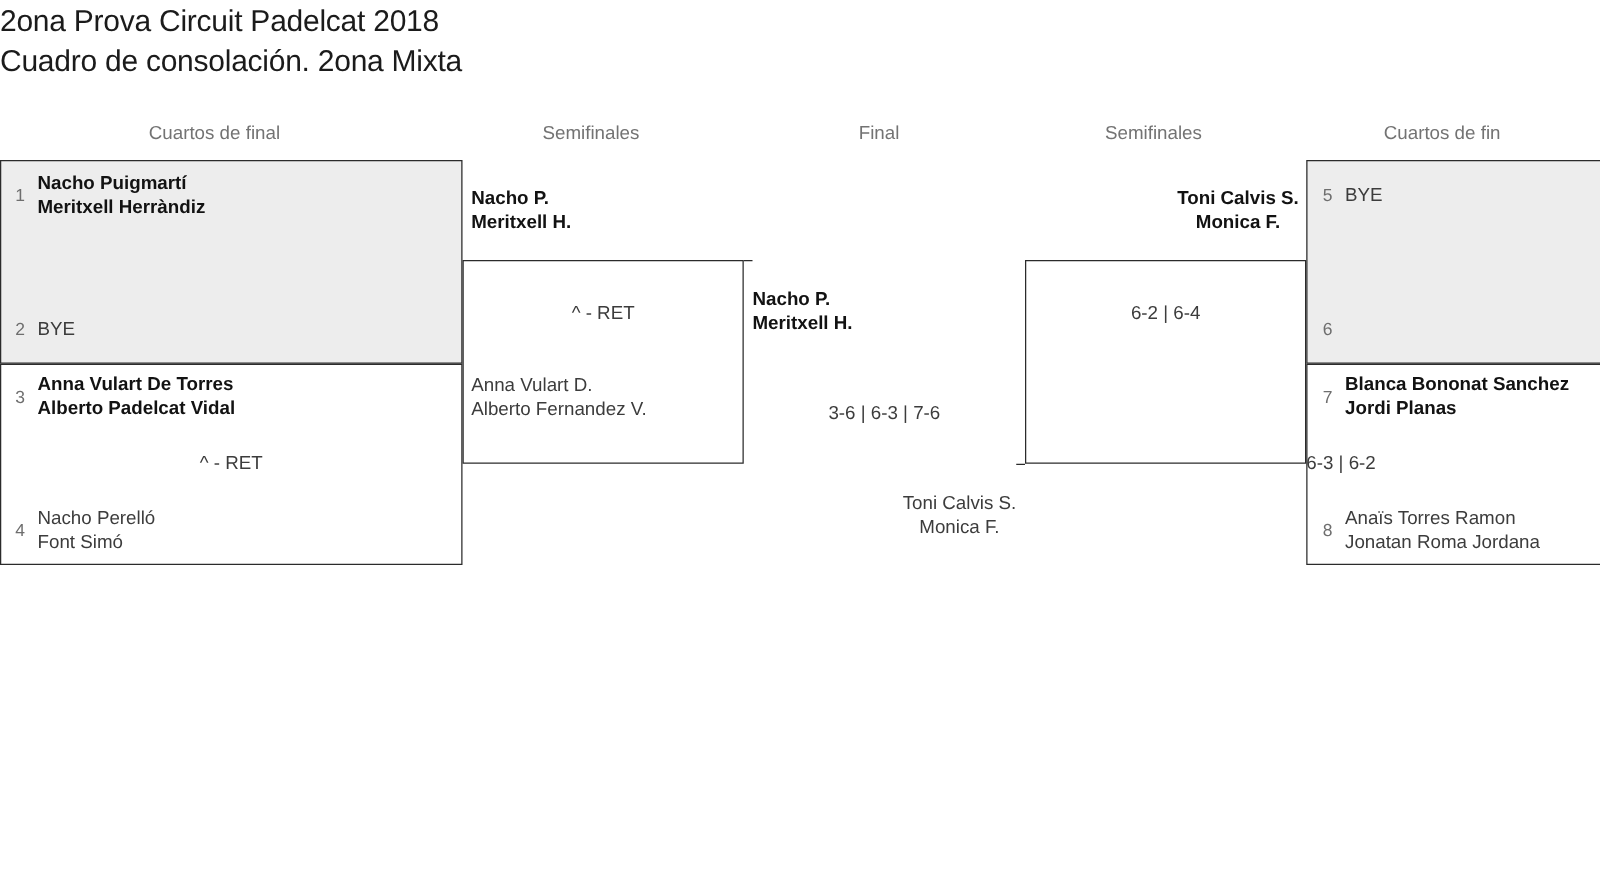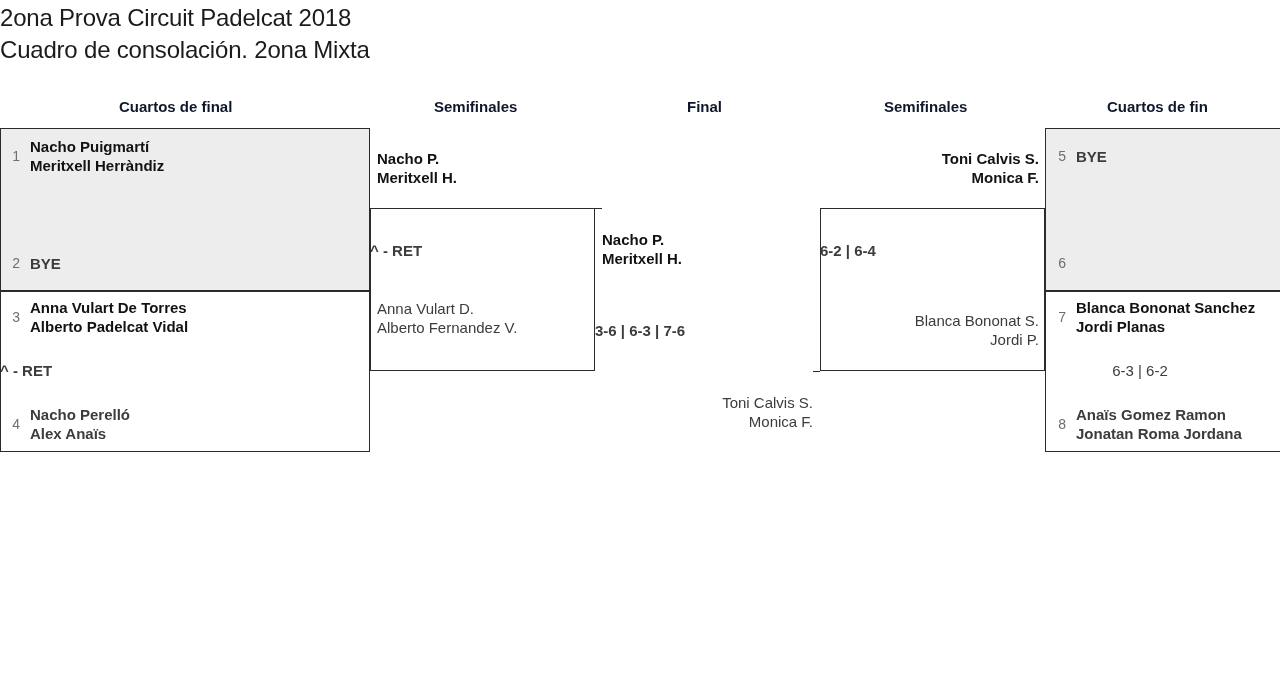--- a/index.html
+++ b/index.html
@@ -19,21 +19,21 @@
   .title-line{
     font-size:24px;line-height:32px;font-weight:400;
     color:#1b1b1b;white-space:nowrap;letter-spacing:-0.2px;
   }
   #logo{position:absolute;left:1045px;top:4px;width:232px;height:58px;}
   #logo svg{display:block;}
 
   
   .round-head{
     position:absolute;top:96px;
-    font-size:15px;line-height:22px;font-weight:700;color:#0f172a;
+    font-size:15px;line-height:22px;font-weight:400;color:#737373;
     white-space:nowrap;
   }
 
   
   #bracket{position:absolute;left:0;top:0;width:1280px;height:697px;}
 
   .mbox{position:absolute;box-sizing:border-box;border:1px solid #2b2b2b;}
   .mbox.filled{background:#ededed;}
 
   
@@ -41,29 +41,29 @@
   .team.right{justify-content:flex-end;}
   .seed{
     font-size:14px;color:#6e6e6e;width:16px;text-align:right;
     flex:0 0 auto;
   }
   .names{
     font-size:15px;line-height:19px;color:#3c3c3c;
     white-space:nowrap;
   }
   .names.win{font-weight:700;color:#121212;}
-  .names.right{text-align:right;}
+  .names.right{text-align:center;}
   .names .n2{display:block;}
-  .pad-l{padding-left:10px;font-weight:bold;}
+  .pad-l{padding-left:10px;}
 
   .score{
     position:absolute;font-size:15px;line-height:19px;color:#3c3c3c;
     white-space:nowrap;
   }
-  .score.center{font-weight:bold;}
+  .score.center{text-align:center;}
 
   
   .seg{position:absolute;background:#2b2b2b;}
 </style>
 </head>
 <body>
 
 <div id="header">
 
   <div id="title-block">
@@ -108,21 +108,21 @@
       <span class="n2">Alberto Padelcat Vidal</span>
     </div>
   </div>
 
   <div class="score center" style="left:0px;top:361px;width:370px;">^ - RET</div>
 
   <div class="team" style="left:4px;top:404px;width:360px;height:40px;">
     <div class="seed">4</div>
     <div class="names pad-l">
       <span>Nacho Perelló</span>
-      <span class="n2">Alex Anaïs</span>
+      <span class="n2">Font Simó</span>
     </div>
   </div>
 
   <div class="mbox" style="left:370px;top:208px;width:225px;height:163px;"></div>
 
   <div class="team" style="left:377px;top:148px;width:215px;height:40px;">
     <div class="names win">
       <span>Nacho P.</span>
       <span class="n2">Meritxell H.</span>
     </div>
@@ -157,26 +157,20 @@
 
   <div class="team right" style="left:825px;top:148px;width:214px;height:40px;">
     <div class="names win right">
       <span>Toni Calvis S.</span>
       <span class="n2">Monica F.</span>
     </div>
   </div>
 
   <div class="score center" style="left:820px;top:241px;width:225px;">6-2 | 6-4</div>
 
-  <div class="team right" style="left:825px;top:310px;width:214px;height:40px;">
-    <div class="names right">
-      <span>Blanca Bononat S.</span>
-      <span class="n2">Jordi P.</span>
-    </div>
-  </div>
 
   <div class="mbox filled" style="left:1045px;top:128px;width:370px;height:163px;"></div>
 
   <div class="team" style="left:1050px;top:136px;width:360px;height:40px;">
     <div class="seed">5</div>
     <div class="names pad-l">
       <span>BYE</span>
     </div>
   </div>
 
@@ -187,26 +181,26 @@
   <div class="mbox" style="left:1045px;top:291px;width:370px;height:161px;"></div>
 
   <div class="team" style="left:1050px;top:297px;width:360px;height:40px;">
     <div class="seed">7</div>
     <div class="names win pad-l">
       <span>Blanca Bononat Sanchez</span>
       <span class="n2">Jordi Planas</span>
     </div>
   </div>
 
-  <div class="score" style="left:1045px;top:361px;width:190px;text-align:center;">6-3 | 6-2</div>
+  <div class="score" style="left:1045px;top:361px;width:190px;text-align:left;">6-3 | 6-2</div>
 
   <div class="team" style="left:1050px;top:404px;width:360px;height:40px;">
     <div class="seed">8</div>
     <div class="names pad-l">
-      <span>Anaïs Gomez Ramon</span>
+      <span>Anaïs Torres Ramon</span>
       <span class="n2">Jonatan Roma Jordana</span>
     </div>
   </div>
 
   <div class="seg" style="left:595px;top:208px;width:7px;height:1px;"></div>
   <div class="seg" style="left:813px;top:371px;width:7px;height:1px;"></div>
 
 </div>
 
 </body></html>

